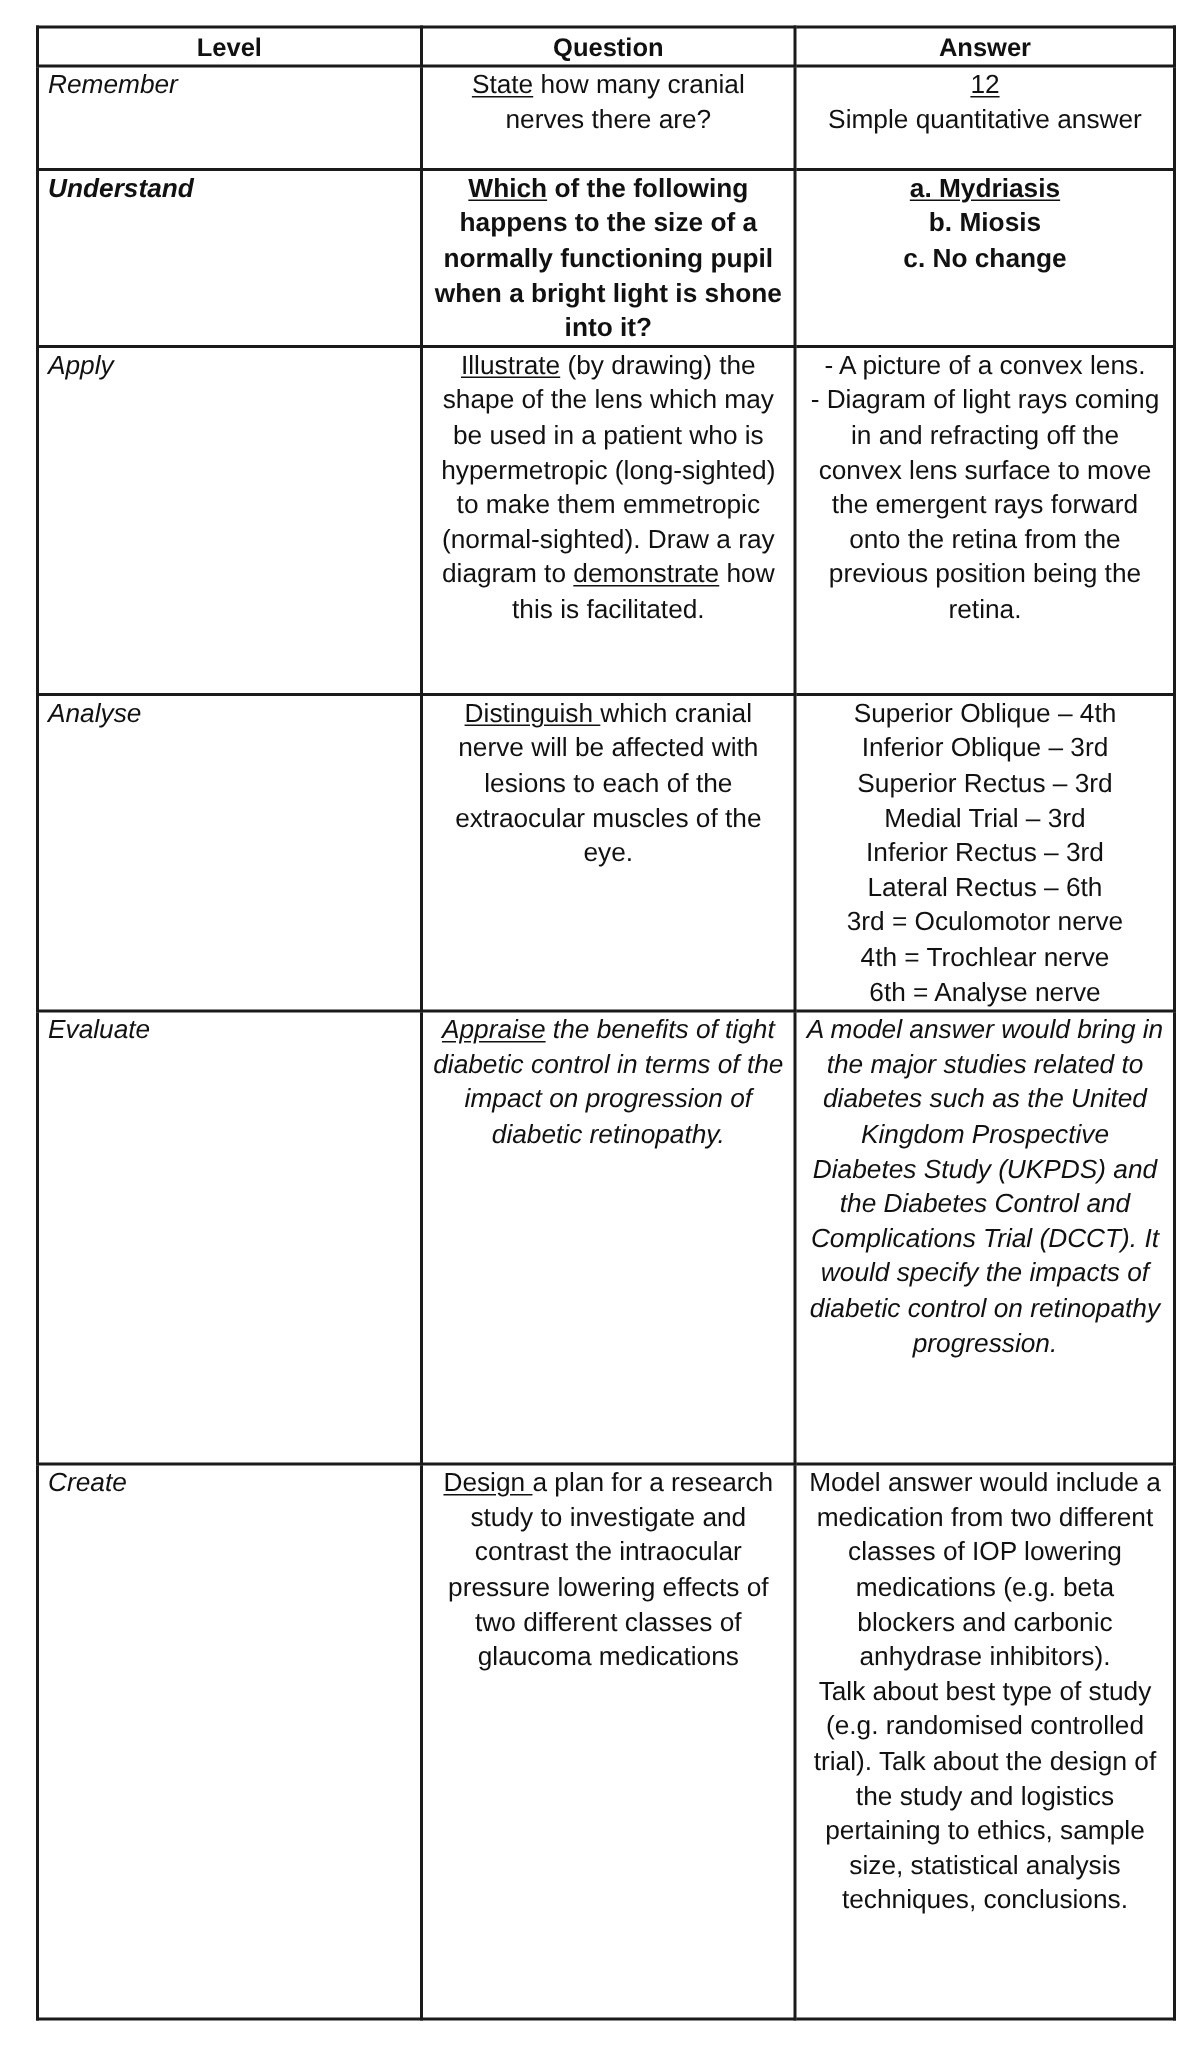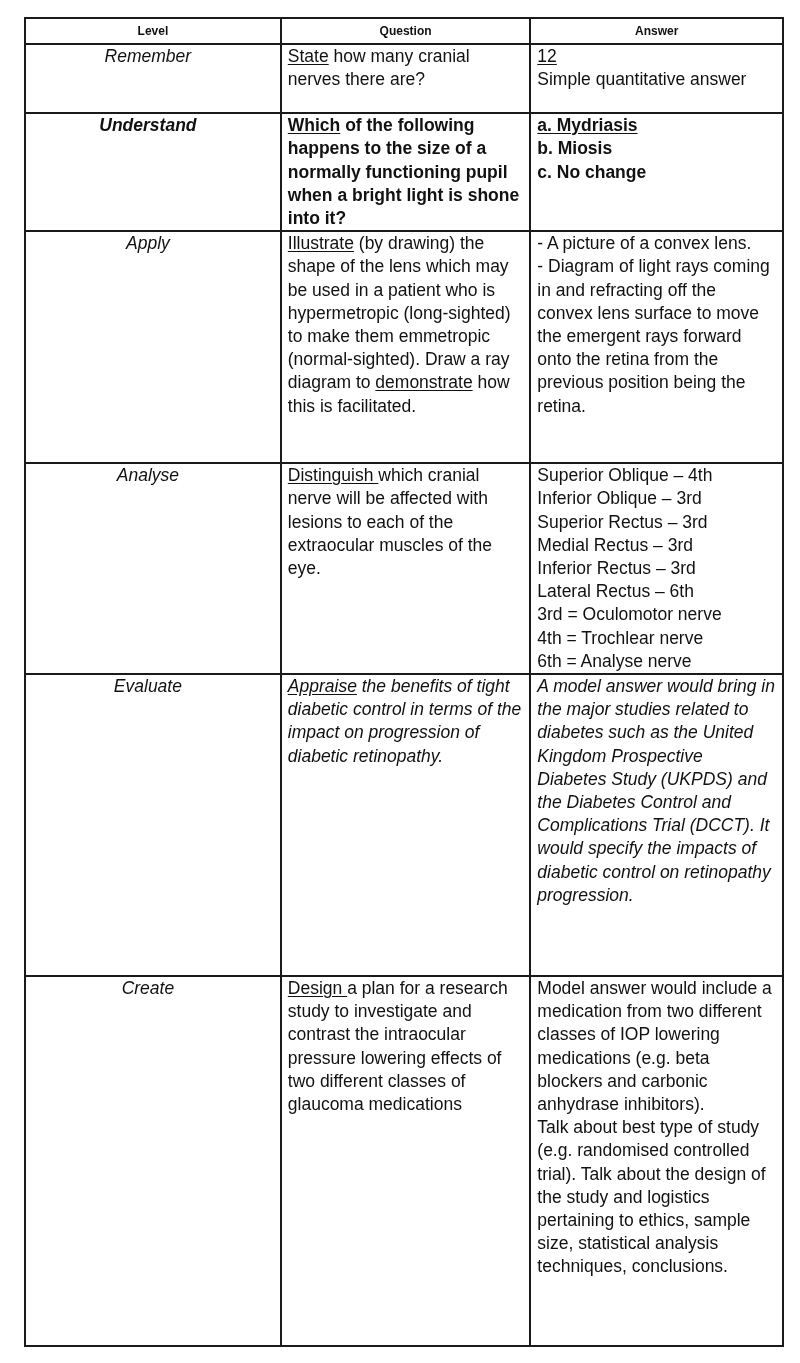--- a/index.html
+++ b/index.html
@@ -30,33 +30,32 @@
       border: 2px solid #1a1a1a;
       vertical-align: top;
       padding: 0 6px 0 6px;
       word-wrap: break-word;
     }
     .bloom-table th {
       font-weight: bold;
       text-align: center;
       height: 21px;
       padding-top: 1px;
-      font-size: 12px;
+      font-size: 17px;
     }
     .col-level { width: 244px; }
     .col-question { width: 238px; }
     .col-answer { width: 241px; }
     td.level {
       font-style: italic;
-      text-align: center;
       padding-right: 16px;
       border-radius: 18px;
     }
     td.question, td.answer {
-      text-align: left;
+      text-align: center;
     }
     .u {
       text-decoration: underline;
       text-underline-offset: 2px;
     }
     .line { display: block; }
     .row-remember td { height: 67px; }
     .row-understand td { height: 115px; font-weight: bold; }
     .row-apply td { height: 230px; }
     .row-analyse td { height: 208px; }
@@ -109,21 +108,21 @@
       </td>
     </tr>
 
     <tr class="row-analyse">
       <td class="level">Analyse</td>
       <td class="question"><span class="u">Distinguish </span><span>which cranial nerve will be affected with lesions to each of the extraocular muscles of the eye.</span></td>
       <td class="answer">
         <span class="line">Superior Oblique – 4th</span>
         <span class="line">Inferior Oblique – 3rd</span>
         <span class="line">Superior Rectus – 3rd</span>
-        <span class="line">Medial Rectus – 3rd</span>
+        <span class="line">Medial Trial – 3rd</span>
         <span class="line">Inferior Rectus – 3rd</span>
         <span class="line">Lateral Rectus – 6th</span>
         <span class="line">3rd = Oculomotor nerve</span>
         <span class="line">4th = Trochlear nerve</span>
         <span class="line">6th = Analyse nerve</span>
       </td>
     </tr>
 
     <tr class="row-evaluate">
       <td class="level">Evaluate</td>

